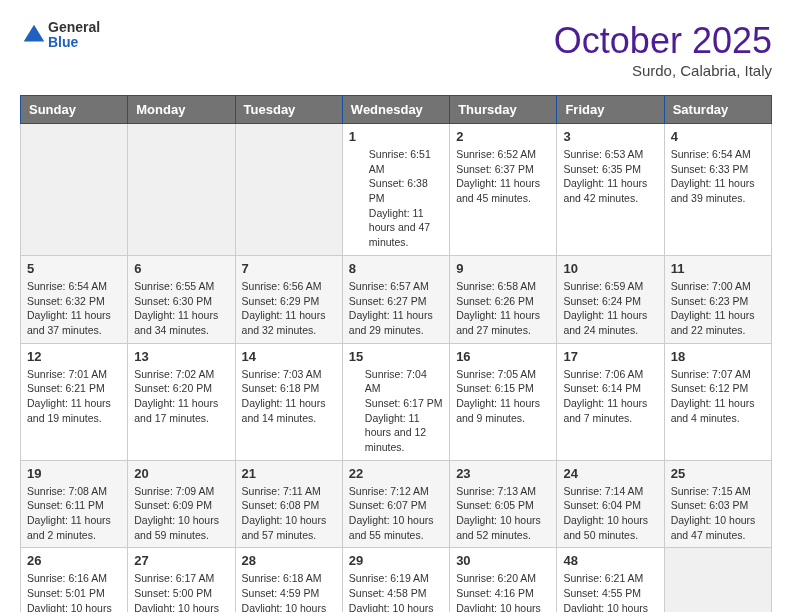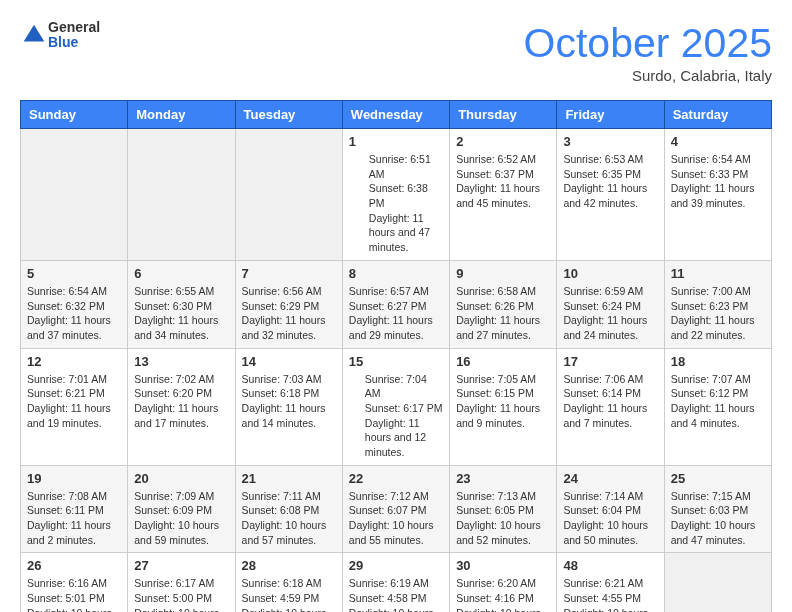--- a/index.html
+++ b/index.html
@@ -30,35 +30,35 @@
     .logo-general { color: #333; }
     .logo-blue { color: #2060c0; }
     .logo-icon {
       width: 28px;
       height: 28px;
     }
     .title-block {
       text-align: right;
     }
     .month-title {
-      font-size: 41px;
+      font-size: 36px;
       font-weight: normal;
-      color: #3b82f6;
+      color: #4c1d95;
     }
     .subtitle {
       font-size: 15px;
       color: #444;
     }
     .calendar {
       width: 100%;
       border-collapse: collapse;
       border: 1px solid #ccc;
     }
     .calendar th {
-      background: #3b82f6;
+      background: #737373;
       color: #fff;
       font-size: 13px;
       font-weight: bold;
       padding: 6px 8px;
       text-align: left;
       border: 1px solid #1a50a0;
     }
     .calendar td {
       vertical-align: top;
       border: 1px solid #ccc;

